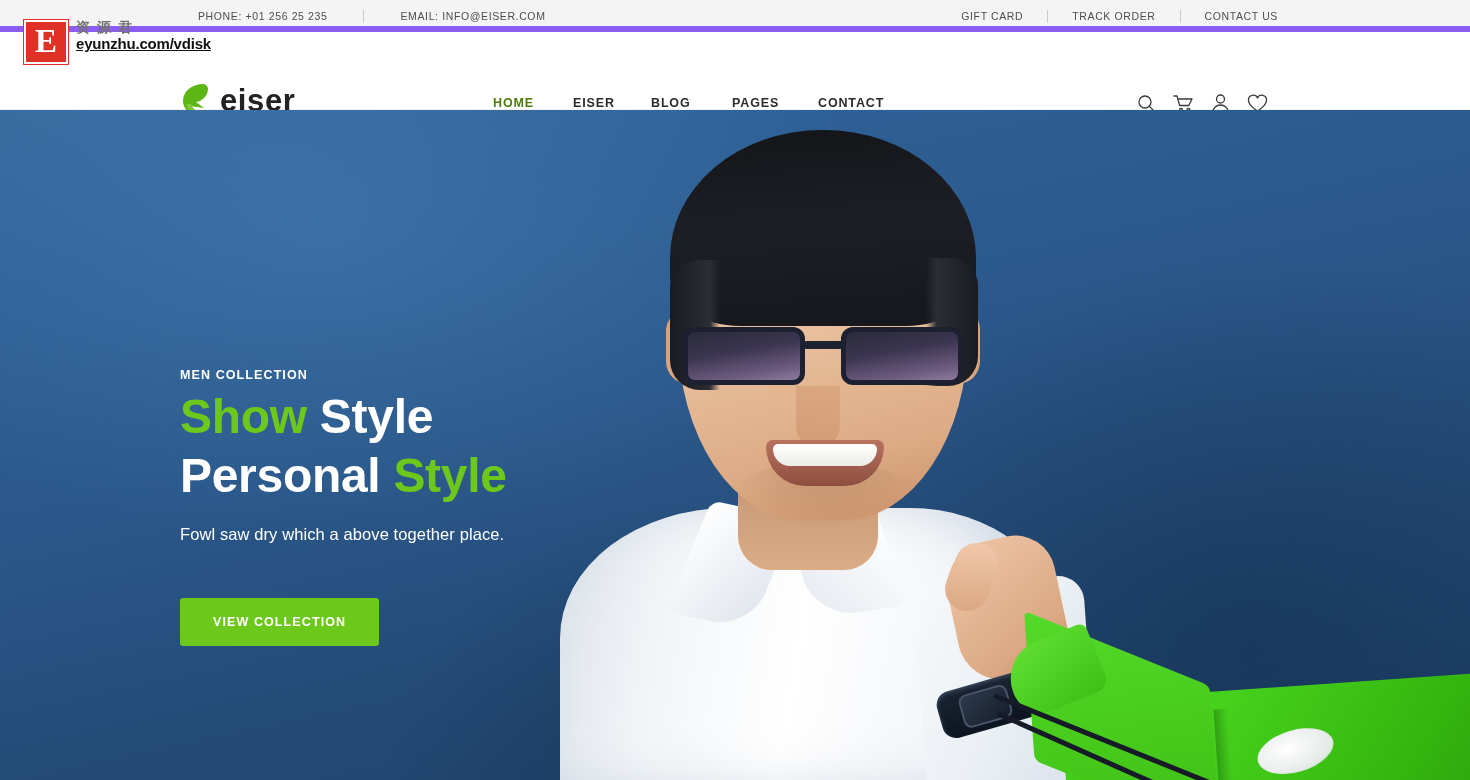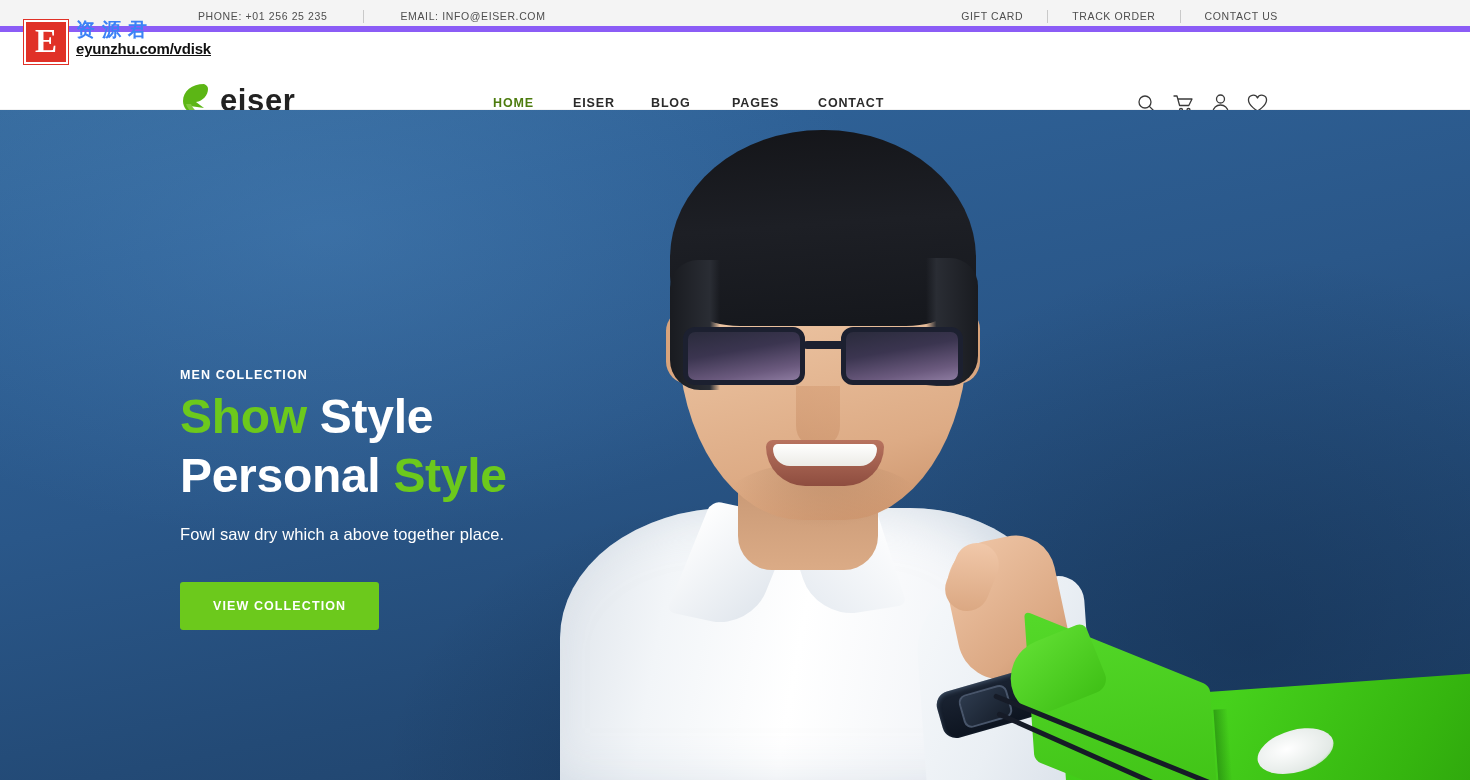--- a/index.html
+++ b/index.html
@@ -73,21 +73,21 @@
     flex:none;
   }
   .wm-e {
     font-family:"Liberation Serif", serif;
     font-size:33px; font-weight:700; color:#ffffff; line-height:1;
     margin-top:-2px;
   }
   .wm-right { display:flex; flex-direction:column; }
   .wm-cn {
     font-family:"DejaVu Sans", sans-serif;
-    font-size:19px; font-weight:700; color:#3b82f6;
+    font-size:14px; font-weight:700; color:#737373;
     letter-spacing:7px; line-height:1.05;
   }
   .wm-url {
     font-size:15px; font-weight:700; color:#111111;
     letter-spacing:-.2px; line-height:1.1; margin-top:1px;text-decoration:underline;
   }
 
   
   .nav {
     position:absolute; left:493px; top:32px;
@@ -328,21 +328,21 @@
     font-size:12.5px; font-weight:700; letter-spacing:1.1px;
     color:#ffffff; margin-bottom:6px;
   }
   .headline {
     font-size:48px; font-weight:700; line-height:1.22;
     color:#ffffff; letter-spacing:-.3px; margin-bottom:20px;
   }
   .headline .accent { color:#6cc91c; }
   .subcopy {
     font-size:16.5px; font-weight:400; color:#ffffff;
-    letter-spacing:.1px; margin-bottom:38px;
+    letter-spacing:.1px; margin-bottom:54px;
   }
   .cta {
     display:inline-block;
     background:#6cc91c; color:#ffffff;
     font-size:12.5px; font-weight:700; letter-spacing:1.1px;
     padding:17px 33px; border:none; border-radius:3px;
     text-decoration:none; cursor:pointer;
   }
 </style>
 </head>

